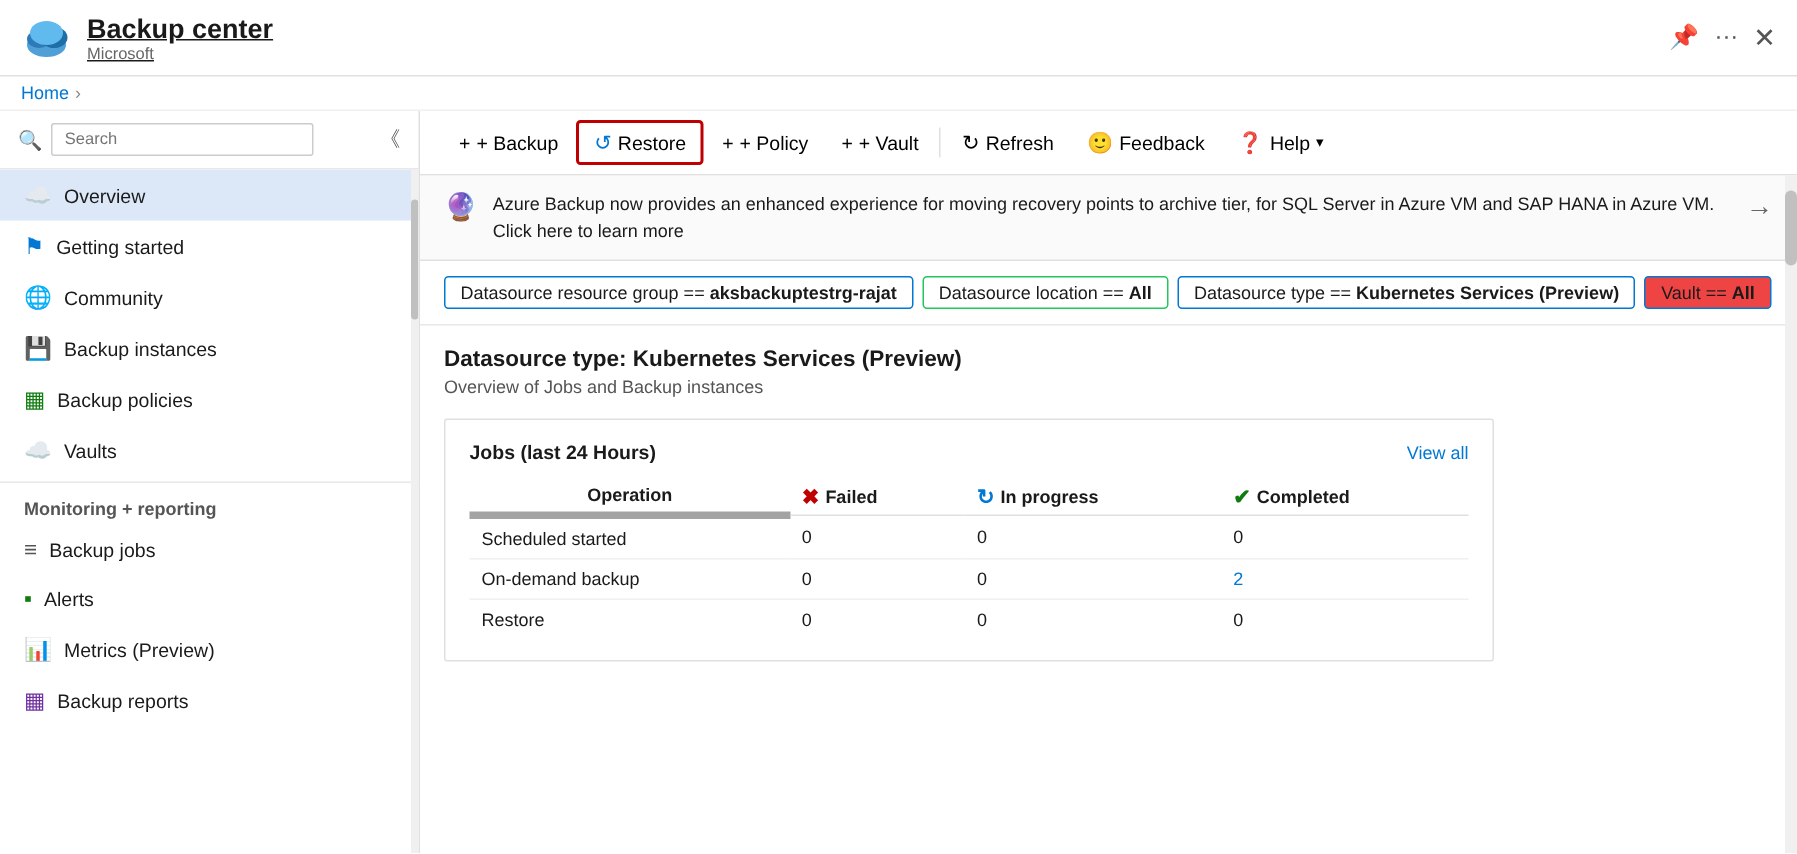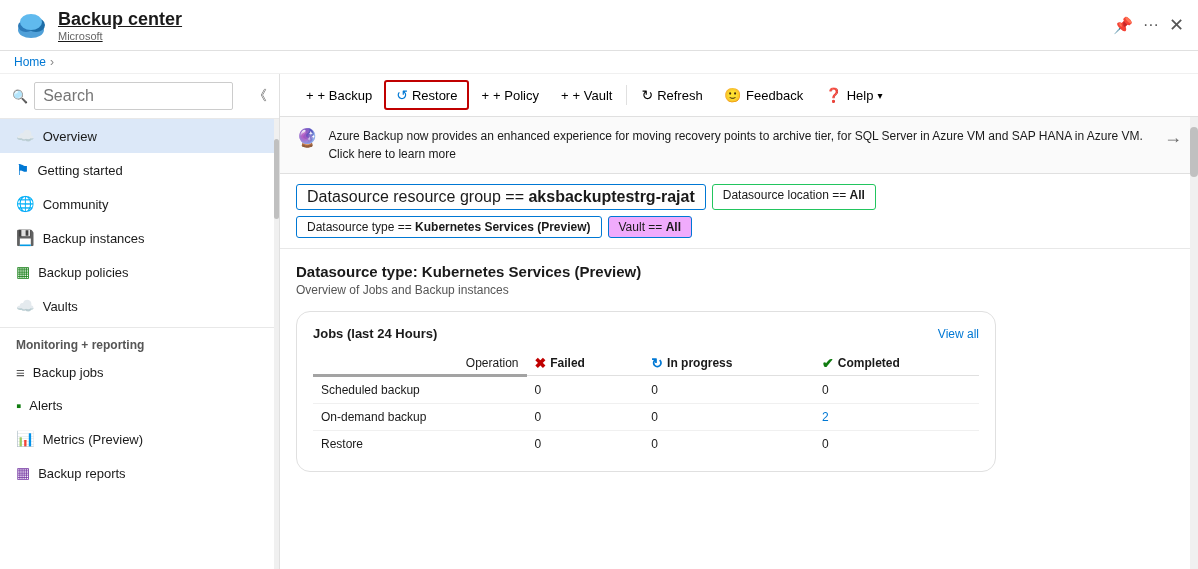--- a/index.html
+++ b/index.html
@@ -32,21 +32,21 @@
   <span style="color:#0078d4; cursor:pointer;">Home</span>
   <span style="color:#888;">›</span>
 </div>
 
 <div style="display:flex; flex:1; overflow:hidden;">
 
   <div style="width:280px; border-right:1px solid #e0e0e0; display:flex; flex-direction:column; background:#fff; overflow:hidden; position:relative;">
 
     <div style="padding:8px 12px; border-bottom:1px solid #e8e8e8; display:flex; align-items:center; gap:6px;">
       <span style="color:#555; font-size:13px;">🔍</span>
-      <input type="text" style="border: 1px solid rgb(204, 204, 204); padding: 4px 8px; width: 199px; border-radius: 2px; font-size: 16px;" placeholder="Search">
+      <input type="text" style="border: 1px solid rgb(204, 204, 204); padding: 4px 8px; width: 175px; border-radius: 2px; font-size: 11px;" placeholder="Search">
       <button style="background:none;border:none;cursor:pointer;color:#555;font-size:14px; margin-left:auto;">《</button>
     </div>
 
     <div style="overflow-y:auto; flex:1; position:relative;">
 
       <div style="position:absolute;right:0;top:0;width:5px;height:100%;background:#f0f0f0;">
         <div style="width:5px;height:80px;background:#c0c0c0;border-radius:3px;position:absolute;top:20px;"></div>
       </div>
 
       <div style="display:flex;align-items:center;gap:8px;padding:8px 16px;background:#dce8f8;cursor:pointer;">
@@ -145,40 +145,40 @@
         <div style="width:8px;height:50px;background:#c0c0c0;border-radius:4px;position:absolute;top:10px;"></div>
       </div>
 
       <div style="display:flex;align-items:flex-start;gap:10px;padding:10px 16px;background:#fafafa;border-bottom:1px solid #e0e0e0;">
         <span style="color:#7a2da0; font-size:18px; flex-shrink:0;">🔮</span>
         <span style="font-size:12px; color:#1a1a1a; cursor:pointer; line-height:1.5;">Azure Backup now provides an enhanced experience for moving recovery points to archive tier, for SQL Server in Azure VM and SAP HANA in Azure VM. Click here to learn more</span>
         <span style="margin-left:auto; font-size:18px; color:#666; cursor:pointer;">→</span>
       </div>
 
       <div style="display:flex;flex-wrap:wrap;gap:6px;padding:10px 16px;border-bottom:1px solid #e8e8e8;">
-        <span style="border:1px solid #0078d4;border-radius:3px;padding:3px 10px;font-size:16px;background:#fff;cursor:pointer;">Datasource resource group == <strong>aksbackuptestrg-rajat</strong></span>
+        <span style="border:1px solid #0078d4;border-radius:3px;padding:3px 10px;font-size:12px;background:#fff;cursor:pointer;">Datasource resource group == <strong>aksbackuptestrg-rajat</strong></span>
         <span style="border:1px solid #22c55e;border-radius:3px;padding:3px 10px;font-size:12px;background:#fff;cursor:pointer;">Datasource location == <strong>All</strong></span>
         <span style="border:1px solid #0078d4;border-radius:3px;padding:3px 10px;font-size:12px;background:#fff;cursor:pointer;">Datasource type == <strong>Kubernetes Services (Preview)</strong></span>
-        <span style="border:1px solid #0078d4;border-radius:3px;padding:3px 10px;font-size:12px;background:#f0abfc;cursor:pointer;">Vault == <strong>All</strong></span>
+        <span style="border:1px solid #0078d4;border-radius:3px;padding:3px 10px;font-size:12px;background:#ef4444;cursor:pointer;">Vault == <strong>All</strong></span>
       </div>
 
       <div style="padding:14px 16px;">
         <div style="font-size:15px;font-weight:600;margin-bottom:3px;">Datasource type: Kubernetes Services (Preview)</div>
         <div style="font-size:12px;color:#555;margin-bottom:14px;">Overview of Jobs and Backup instances</div>
 
-        <div style="border:1px solid #e0e0e0;border-radius:14px;padding:14px 16px; max-width:700px;">
+        <div style="border:1px solid #e0e0e0;border-radius:2px;padding:14px 16px; max-width:700px;">
           <div style="display:flex;justify-content:space-between;align-items:center;margin-bottom:10px;">
             <span style="font-size:13px;font-weight:600;">Jobs (last 24 Hours)</span>
             <a style="color:#0078d4;font-size:12px;cursor:pointer;text-decoration:none;">View all</a>
           </div>
 
           <table style="width:100%;border-collapse:collapse;">
             <thead>
               <tr>
-                <th style="font-size:12px;font-weight:400;padding:4px 8px;text-align:right;border-bottom:3px solid #a3a3a3;">Operation</th>
+                <th style="font-size:12px;font-weight:700;padding:4px 8px;text-align:center;border-bottom:5px solid #a3a3a3;">Operation</th>
                 <th style="font-size:12px;font-weight:600;padding:4px 8px;text-align:left;border-bottom:1px solid #e0e0e0;">
                   <div style="display:flex;align-items:center;gap:4px;">
                     <span style="color:#c00000;font-size:14px;">✖</span>
                     <span>Failed</span>
                   </div>
                 </th>
                 <th style="font-size:12px;font-weight:600;padding:4px 8px;text-align:left;border-bottom:1px solid #e0e0e0;">
                   <div style="display:flex;align-items:center;gap:4px;">
                     <span style="color:#0078d4;font-size:14px;">↻</span>
                     <span>In progress</span>
@@ -187,21 +187,21 @@
                 <th style="font-size:12px;font-weight:600;padding:4px 8px;text-align:left;border-bottom:1px solid #e0e0e0;">
                   <div style="display:flex;align-items:center;gap:4px;">
                     <span style="color:#107c10;font-size:14px;">✔</span>
                     <span>Completed</span>
                   </div>
                 </th>
               </tr>
             </thead>
             <tbody>
               <tr>
-                <td style="font-size:12px;padding:6px 8px;border-bottom:1px solid #f0f0f0;">Scheduled backup</td>
+                <td style="font-size:12px;padding:6px 8px;border-bottom:1px solid #f0f0f0;">Scheduled started</td>
                 <td style="font-size:12px;padding:6px 8px;border-bottom:1px solid #f0f0f0;">0</td>
                 <td style="font-size:12px;padding:6px 8px;border-bottom:1px solid #f0f0f0;">0</td>
                 <td style="font-size:12px;padding:6px 8px;border-bottom:1px solid #f0f0f0;">0</td>
               </tr>
               <tr>
                 <td style="font-size:12px;padding:6px 8px;border-bottom:1px solid #f0f0f0;">On-demand backup</td>
                 <td style="font-size:12px;padding:6px 8px;border-bottom:1px solid #f0f0f0;">0</td>
                 <td style="font-size:12px;padding:6px 8px;border-bottom:1px solid #f0f0f0;">0</td>
                 <td style="font-size:12px;padding:6px 8px;border-bottom:1px solid #f0f0f0;color:#0078d4;cursor:pointer;">2</td>
               </tr>

